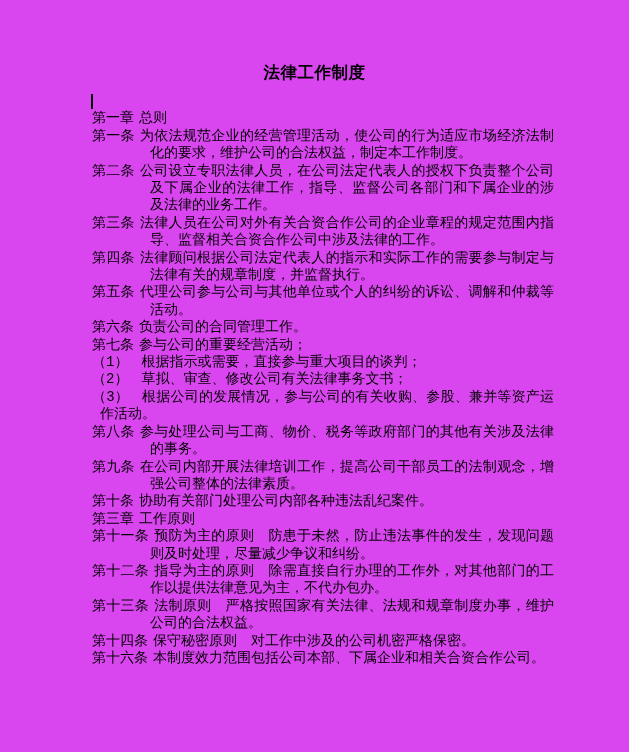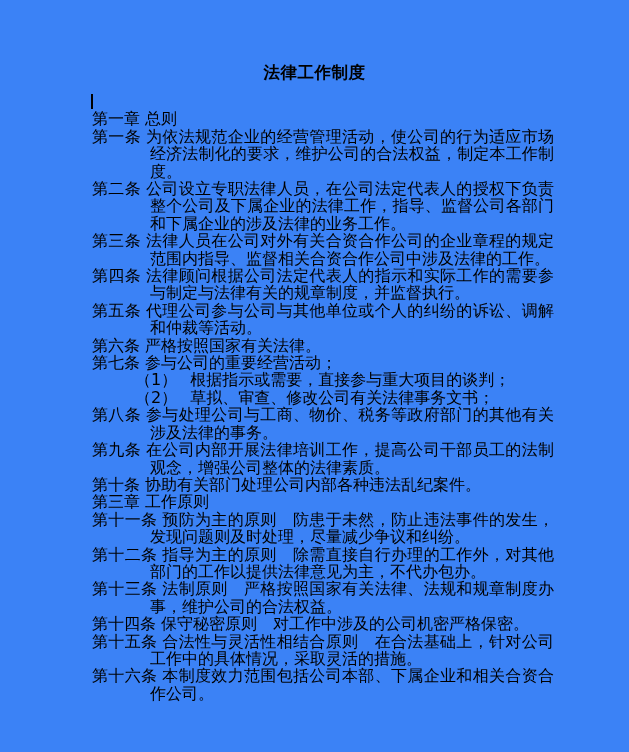--- a/index.html
+++ b/index.html
@@ -6,38 +6,39 @@
     margin: 0;
     padding: 0;
     background: #ffffff;
     font-family: "DejaVu Sans", sans-serif;
     color: #000000;
   }
   .page {
     position: relative;
     width: 629px;
     height: 752px;
-    background: #3b82f6;
+    background: #d946ef;
     overflow: hidden;
   }
   .title {
     margin: 0;
     padding-top: 63px;
     text-align: center;
     font-size: 16.5px;
     font-weight: bold;
     line-height: 20px;
     letter-spacing: 0.5px;
   }
   .doc {
     margin: 10px 0 0 92px;
     width: 462px;
-    font-size: 16px;
+    font-size: 14px;
     line-height: 17.4px;
     overflow-wrap: anywhere;
+    font-family: Liberation Mono, monospace;
   }
   .cursor-line {
     position: relative;
     height: 17.4px;
   }
   .caret {
     position: absolute;
     left: -1px;
     top: 1px;
     width: 2px;
@@ -47,21 +48,20 @@
   .para {
     margin: 0;
     padding: 0;
     text-align: justify;
   }
   .hang3, .hang4 {
     padding-left: 58px;
     text-indent: -58px;
   }
   .sub {
-    margin-left: 43px;
     padding-left: 8px;
     text-indent: -8px;
   }
   .label { margin-right: 5px; }
   .sub .label { margin-right: 13px; }
 </style>
 </head>
 <body>
 
 <div class="page">
@@ -80,44 +80,44 @@
 
     <p class="para hang3"><span class="label">第二条</span><span>公司设立专职法律人员，在公司法定代表人的授权下负责整个公司及下属企业的法律工作，指导、监督公司各部门和下属企业的涉及法律的业务工作。</span></p>
 
     <p class="para hang3"><span class="label">第三条</span><span>法律人员在公司对外有关合资合作公司的企业章程的规定范围内指导、监督相关合资合作公司中涉及法律的工作。</span></p>
 
 
     <p class="para hang3"><span class="label">第四条</span><span>法律顾问根据公司法定代表人的指示和实际工作的需要参与制定与法律有关的规章制度，并监督执行。</span></p>
 
     <p class="para hang3"><span class="label">第五条</span><span>代理公司参与公司与其他单位或个人的纠纷的诉讼、调解和仲裁等活动。</span></p>
 
-    <p class="para hang3"><span class="label">第六条</span><span>严格按照国家有关法律。</span></p>
+    <p class="para hang3"><span class="label">第六条</span><span>负责公司的合同管理工作。</span></p>
 
     <p class="para hang3"><span class="label">第七条</span><span>参与公司的重要经营活动；</span></p>
 
     <p class="para sub"><span class="label">（1）</span><span>根据指示或需要，直接参与重大项目的谈判；</span></p>
 
     <p class="para sub"><span class="label">（2）</span><span>草拟、审查、修改公司有关法律事务文书；</span></p>
 
+    <p class="para sub"><span class="label">（3）</span><span>根据公司的发展情况，参与公司的有关收购、参股、兼并等资产运作活动。</span></p>
 
     <p class="para hang3"><span class="label">第八条</span><span>参与处理公司与工商、物价、税务等政府部门的其他有关涉及法律的事务。</span></p>
 
     <p class="para hang3"><span class="label">第九条</span><span>在公司内部开展法律培训工作，提高公司干部员工的法制观念，增强公司整体的法律素质。</span></p>
 
     <p class="para hang3"><span class="label">第十条</span><span>协助有关部门处理公司内部各种违法乱纪案件。</span></p>
 
     <p class="para hang3"><span class="label">第三章</span><span>工作原则</span></p>
 
     <p class="para hang4"><span class="label">第十一条</span><span>预防为主的原则　防患于未然，防止违法事件的发生，发现问题则及时处理，尽量减少争议和纠纷。</span></p>
 
     <p class="para hang4"><span class="label">第十二条</span><span>指导为主的原则　除需直接自行办理的工作外，对其他部门的工作以提供法律意见为主，不代办包办。</span></p>
 
     <p class="para hang4"><span class="label">第十三条</span><span>法制原则　严格按照国家有关法律、法规和规章制度办事，维护公司的合法权益。</span></p>
 
     <p class="para hang4"><span class="label">第十四条</span><span>保守秘密原则　对工作中涉及的公司机密严格保密。</span></p>
 
-    <p class="para hang4"><span class="label">第十五条</span><span>合法性与灵活性相结合原则　在合法基础上，针对公司工作中的具体情况，采取灵活的措施。</span></p>
 
 
     <p class="para hang4"><span class="label">第十六条</span><span>本制度效力范围包括公司本部、下属企业和相关合资合作公司。</span></p>
 
   </div>
 </div>
 
 </body></html>

